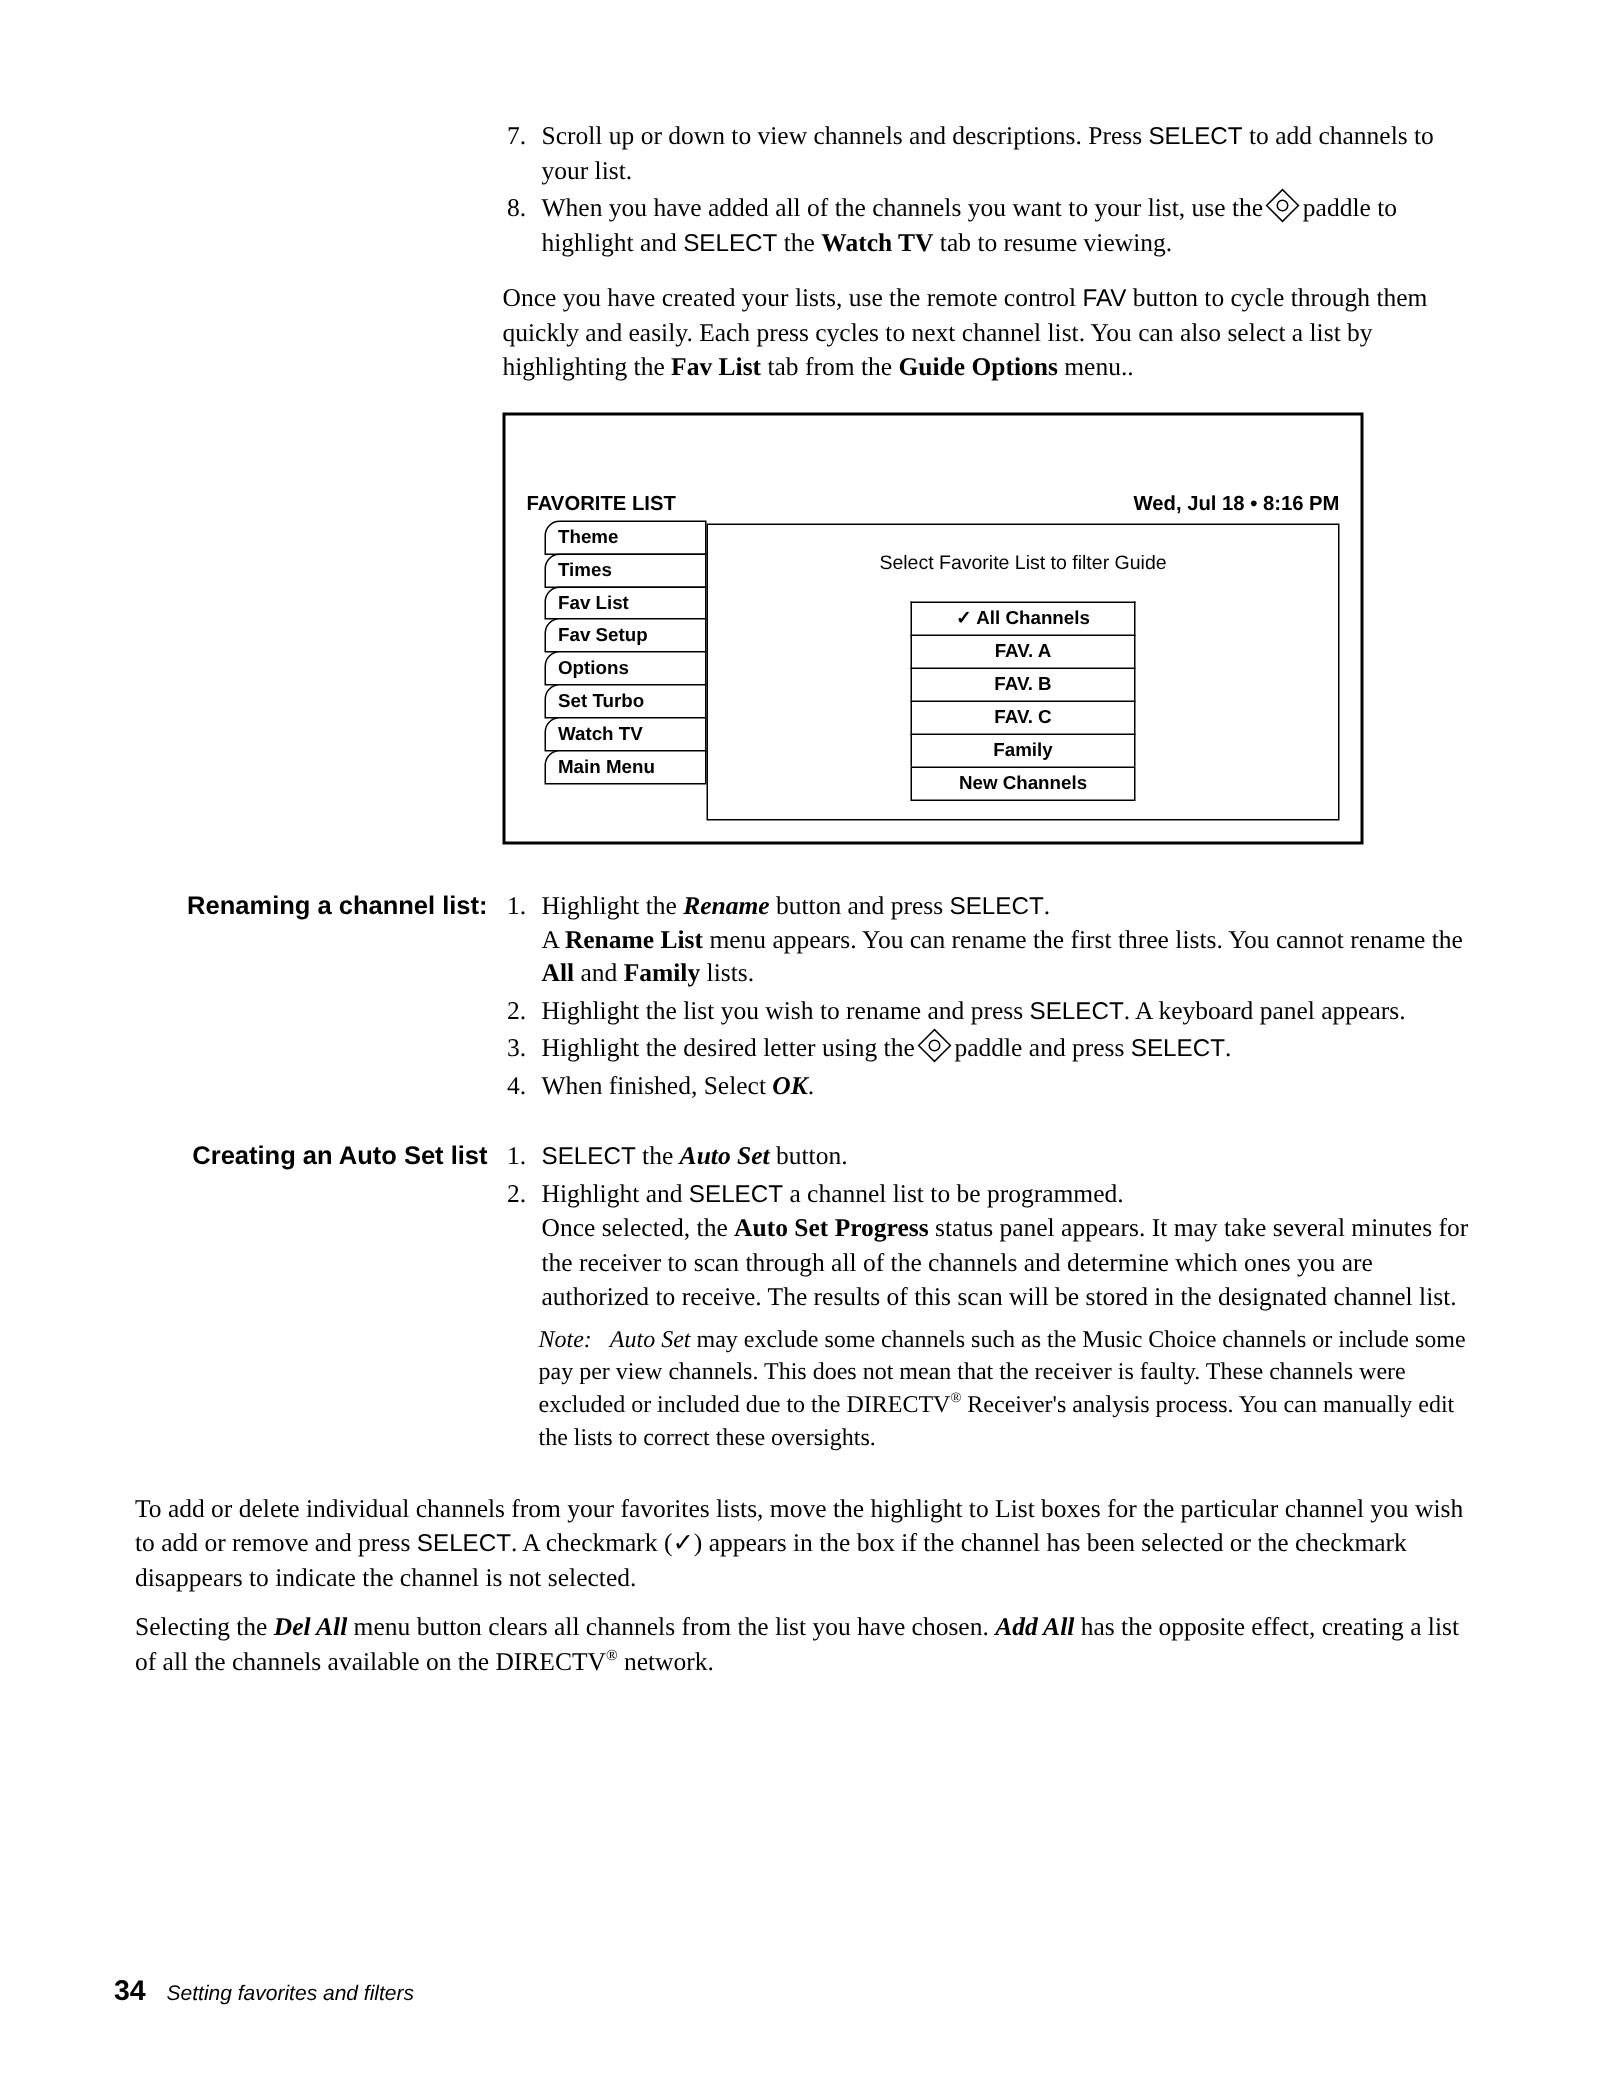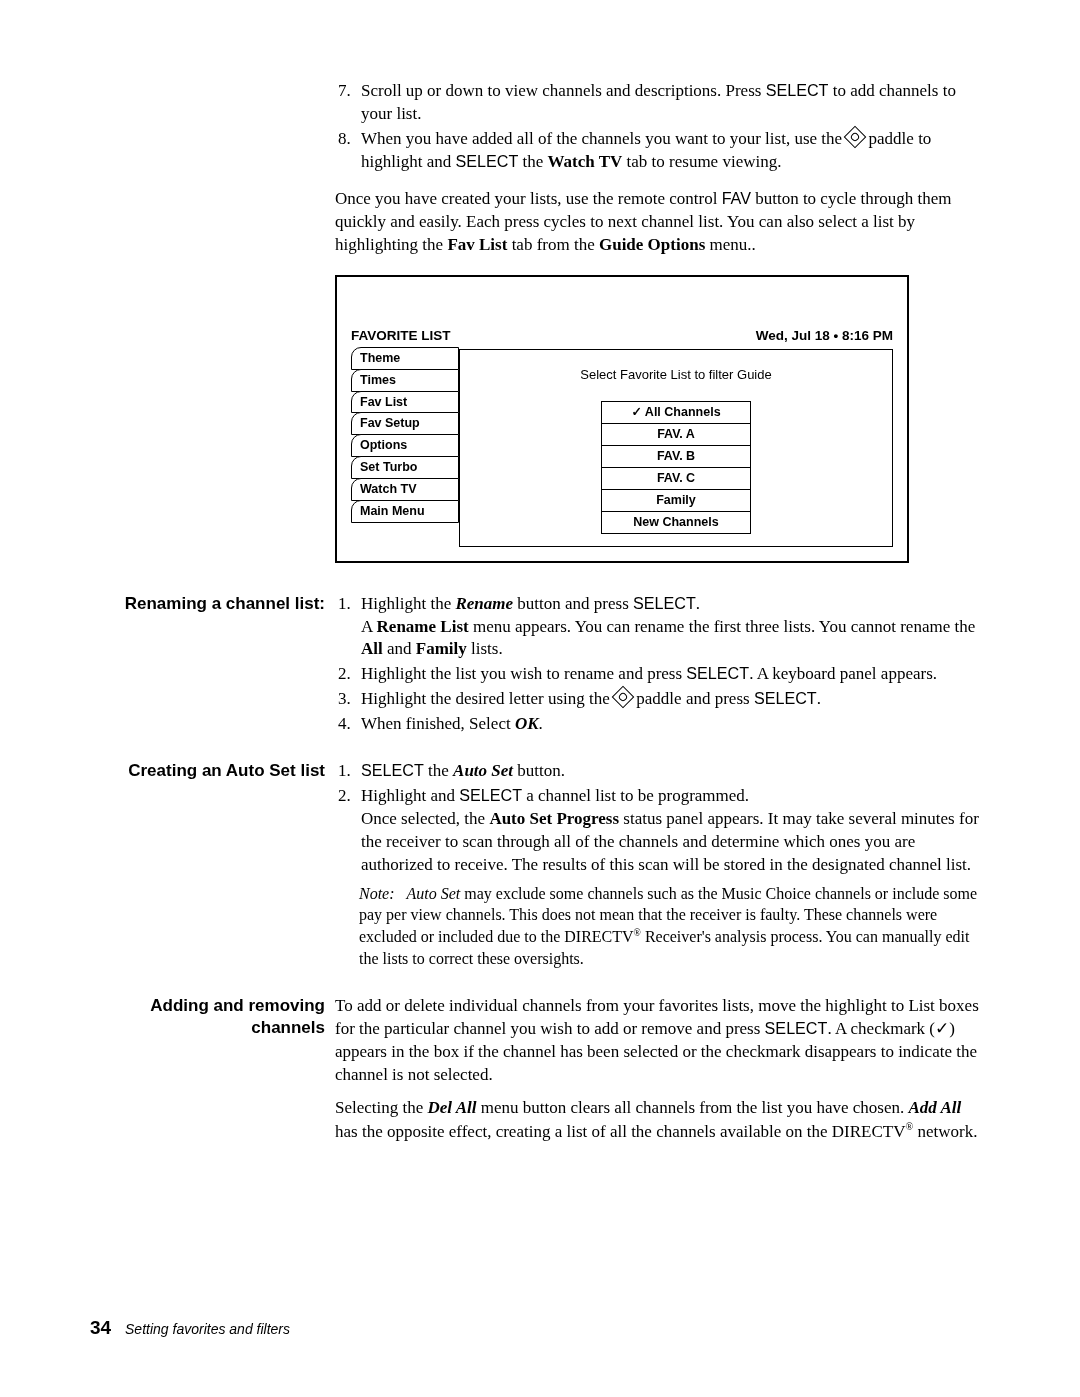--- a/index.html
+++ b/index.html
@@ -79,21 +79,21 @@
     display:flex;
     justify-content: space-between;
     align-items: baseline;
     padding: 6px 14px 4px 14px;
     font-weight: bold;
     font-size: 13.5px;
     margin-top: 44px;
   }
   .tv-body {
     display:flex;
-    padding: 0 14px 14px 14px;
+    padding: 0 14px 14px 26px;
   }
   .side-tabs {
     width: 108px;
     margin-top:-2px;
   }
   .side-tab {
     border:1.5px solid #000;
     border-top-left-radius:10px;
     padding:2px 8px;
     font-size:12.5px;
@@ -139,21 +139,21 @@
   }
 
   .note-block{
     margin:6px 0 0 24px;
     font-size:16px;
   }
 
   .footer{
     position:absolute;
     bottom:56px;
-    left:90px;
+    left:76px;
     font-family: Arial, Helvetica, sans-serif;
     font-size:14px;
     font-style: italic;
   }
   .footer .pg{
     font-weight:bold;
     font-style:normal;
     font-size:19px;
     margin-right:10px;
   }
@@ -223,21 +223,20 @@
     <div class="content-col">
       <ol class="main-list" id="autoset-list" style="margin-bottom:4px">
           <li><span class="sans">SELECT</span> the <b><i>Auto Set</i></b> button.</li>
           <li>Highlight and <span class="sans">SELECT</span> a channel list to be programmed.<br>Once selected, the <b>Auto Set Progress</b> status panel appears. It may take several minutes for the receiver to scan through all of the channels and determine which ones you are authorized to receive. The results of this scan will be stored in the designated channel list.</li>
         </ol>
       <div class="note-block" id="autoset-note"><i>Note:&nbsp;&nbsp;&nbsp;Auto Set</i> may exclude some channels such as the Music Choice channels or include some pay per view channels. This does not mean that the receiver is faulty. These channels were excluded or included due to the DIRECTV<span class="sup">®</span> Receiver's analysis process. You can manually edit the lists to correct these oversights.</div>
     </div>
   </div>
 
   <div class="row" style="margin-top:26px">
-    <div class="label-col" style="line-height:1.25">Adding and removing channels</div>
     <div class="content-col">
       <p id="addremove-p2">To add or delete individual channels from your favorites lists, move the highlight to List boxes for the particular channel you wish to add or remove and press <span class="sans">SELECT</span>. A checkmark (✓) appears in the box if the channel has been selected or the checkmark disappears to indicate the channel is not selected.</p>
       <p id="addremove-p1">Selecting the <b><i>Del All</i></b> menu button clears all channels from the list you have chosen. <b><i>Add All</i></b> has the opposite effect, creating a list of all the channels available on the DIRECTV<span class="sup">®</span> network.</p>
     </div>
   </div>
 
   <div class="footer">
     <span class="pg">34</span>
     <span>Setting favorites and filters</span>
   </div>

